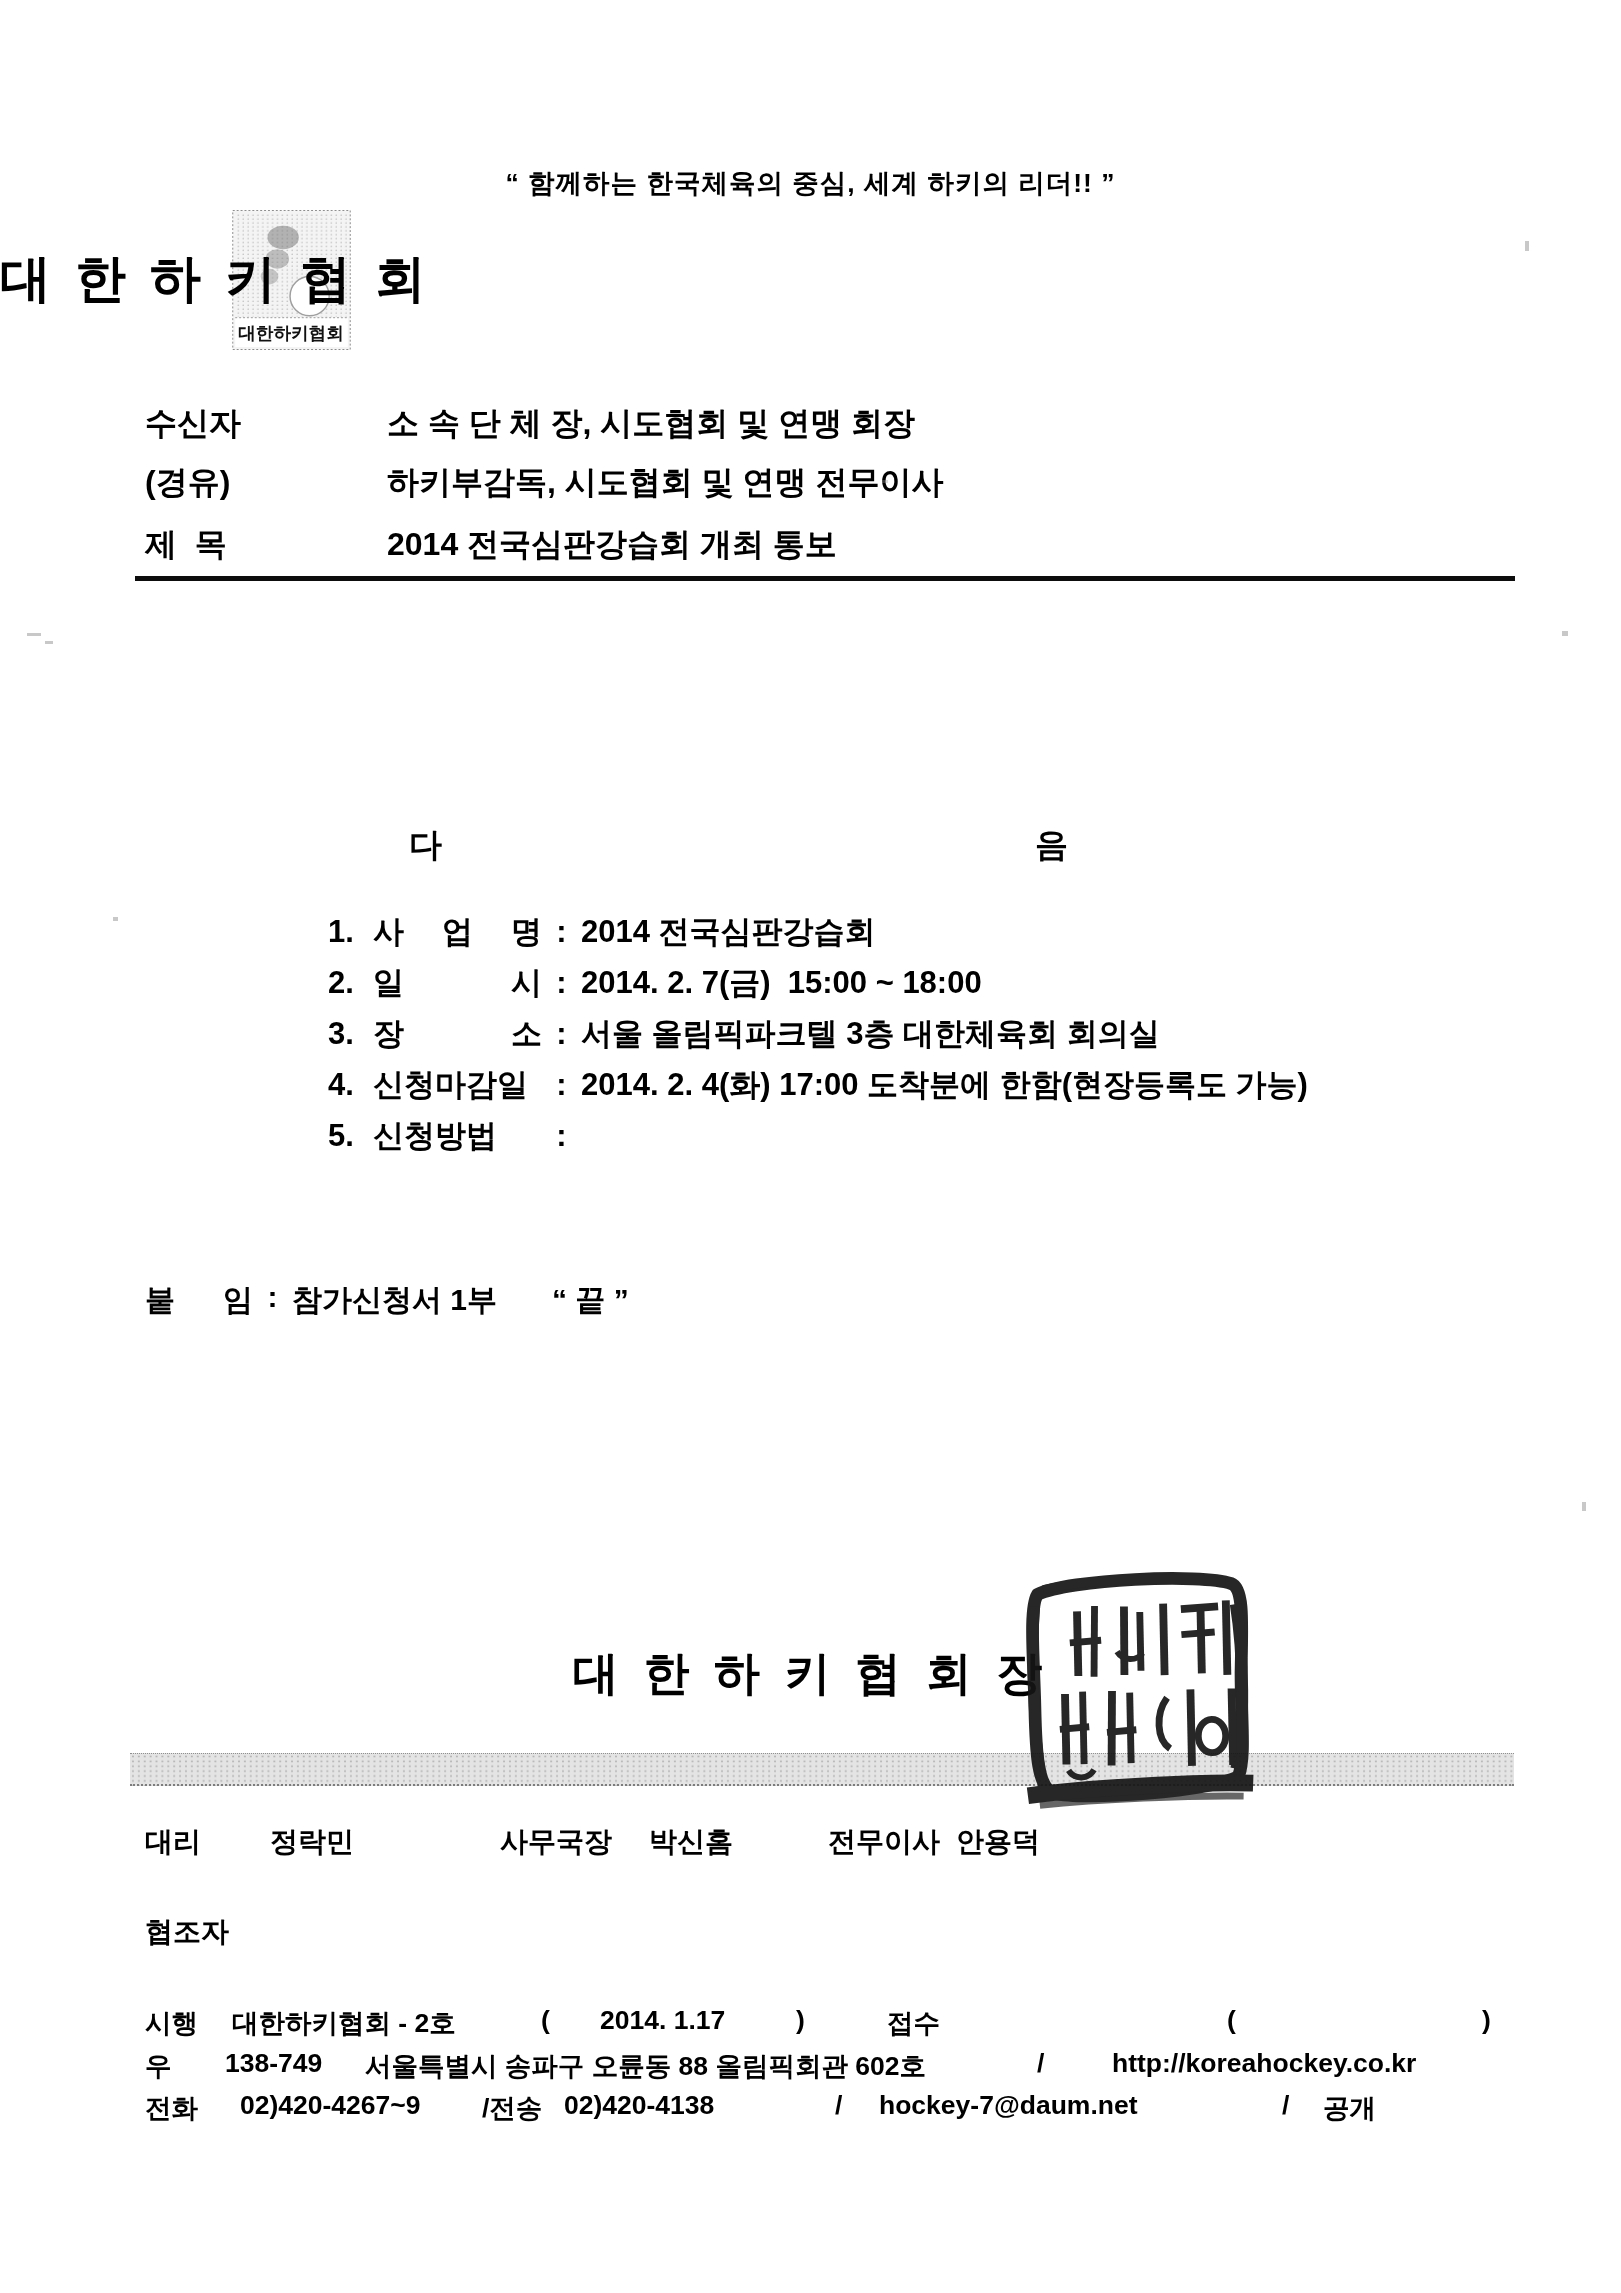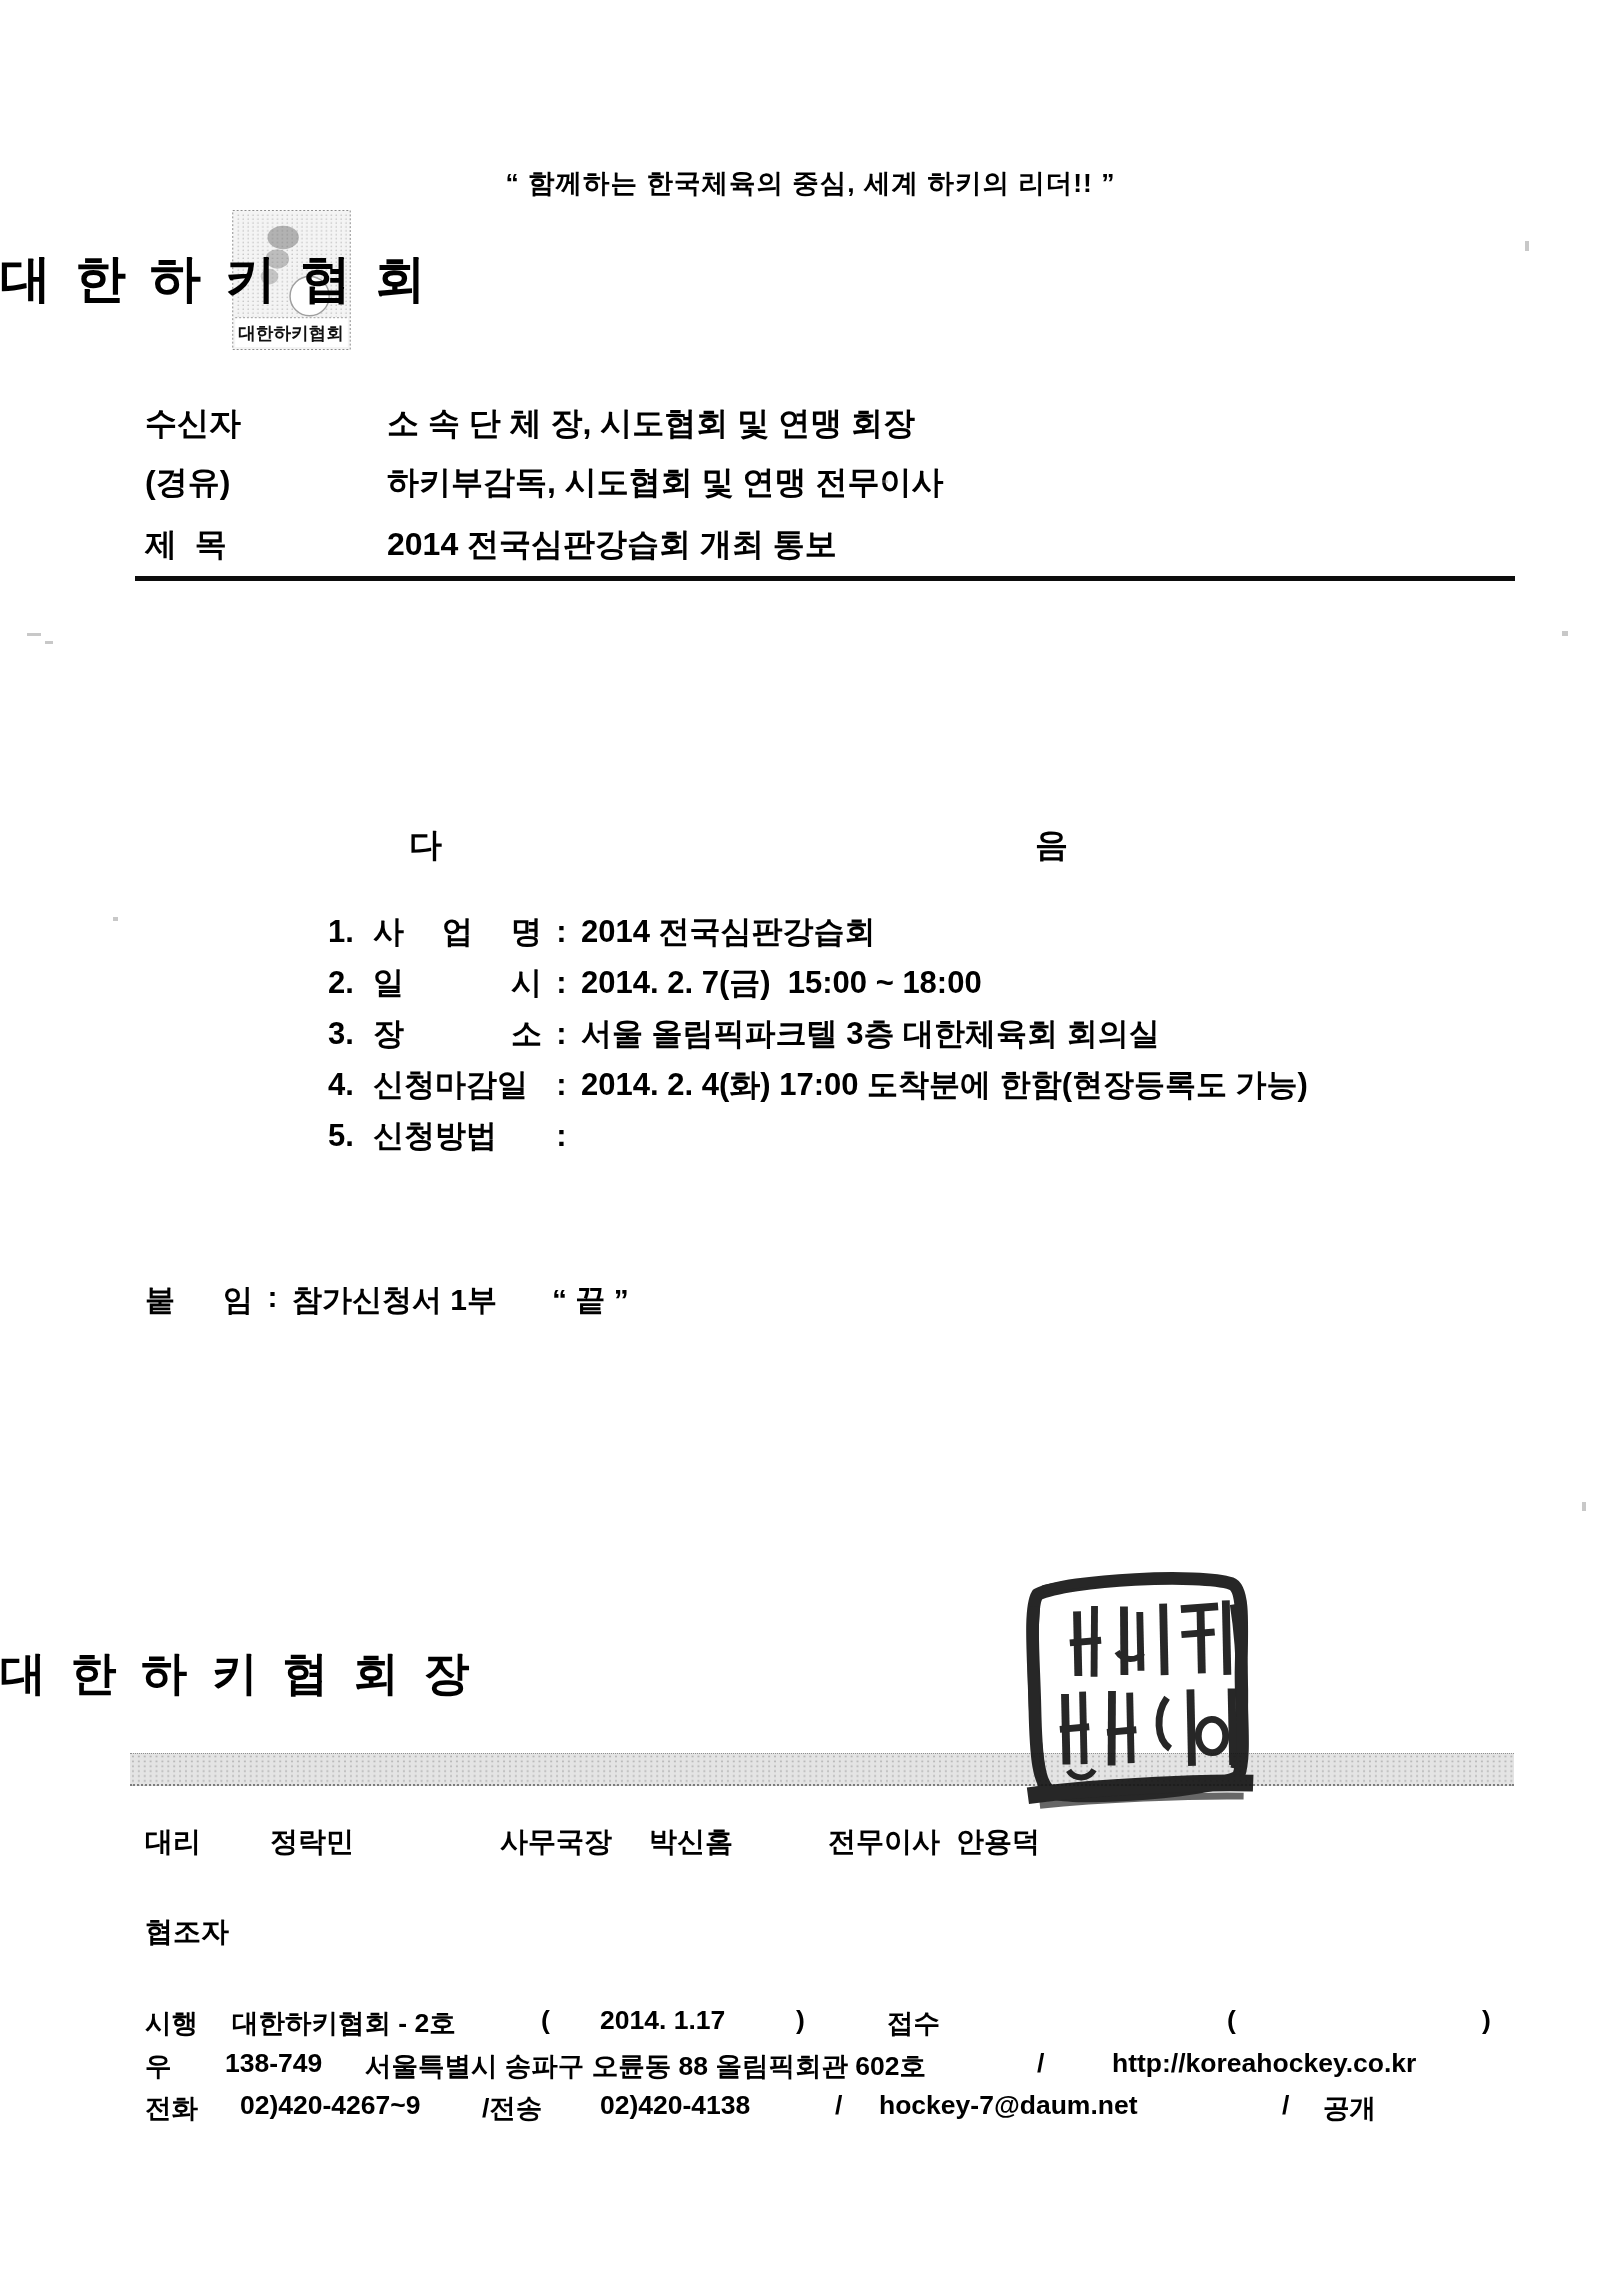--- a/index.html
+++ b/index.html
@@ -52,21 +52,21 @@
   .attach{
     position:absolute;left:145px;top:1280px;font-size:30px;
     display:flex;white-space:pre;
   }
   .attach-label{width:108px;text-align:justify;text-align-last:justify;}
   .attach-colon{width:39px;text-align:center;}
   .attach-end{margin-left:55px;}
   
   .sig-title{
     position:absolute;top:1643px;left:0;width:1621px;
-    text-align:left;font-size:46px;letter-spacing:5.9px;z-index:2;
+    text-align:center;font-size:46px;letter-spacing:5.9px;z-index:2;
   }
   .gray-band{
     position:absolute;left:130px;top:1753px;width:1384px;height:30px;
     background-color:#e4e4e4;
     background-image:radial-gradient(#b5b5b5 1px,transparent 1.4px);
     background-size:5.9px 4.9px;
     border-top:1px dotted #8f8f8f;border-bottom:2px dotted #7d7d7d;
     z-index:1;
   }
   .stamp{position:absolute;left:1010px;top:1565px;z-index:3;transform:rotate(-1.2deg);}
@@ -223,21 +223,21 @@
     <span style="left:225px;">138-749</span>
     <span style="left:365px;">서울특별시 송파구 오륜동 88 올림픽회관 602호</span>
     <span style="left:1037px;">/</span>
     <span style="left:1112px;">http://koreahockey.co.kr</span>
   </div>
 
   <div class="f-row" style="top:2090px;">
     <span style="left:145px;">전화</span>
     <span style="left:240px;">02)420-4267~9</span>
     <span style="left:482px;">/전송</span>
-    <span style="left:600px;">02)420-4138</span>
+    <span style="left:564px;">02)420-4138</span>
     <span style="left:835px;">/</span>
     <span style="left:879px;">hockey-7@daum.net</span>
     <span style="left:1282px;">/</span>
     <span style="left:1323px;">공개</span>
   </div>
 
   <div class="speck" style="left:27.4px;top:633px;width:13.7px;height:2.9px;"></div>
   <div class="speck" style="left:45px;top:641px;width:7.8px;height:2.9px;"></div>
   <div class="speck" style="left:1562px;top:631px;width:5.9px;height:4.9px;"></div>
   <div class="speck" style="left:1525px;top:241px;width:3.9px;height:9.8px;"></div>

